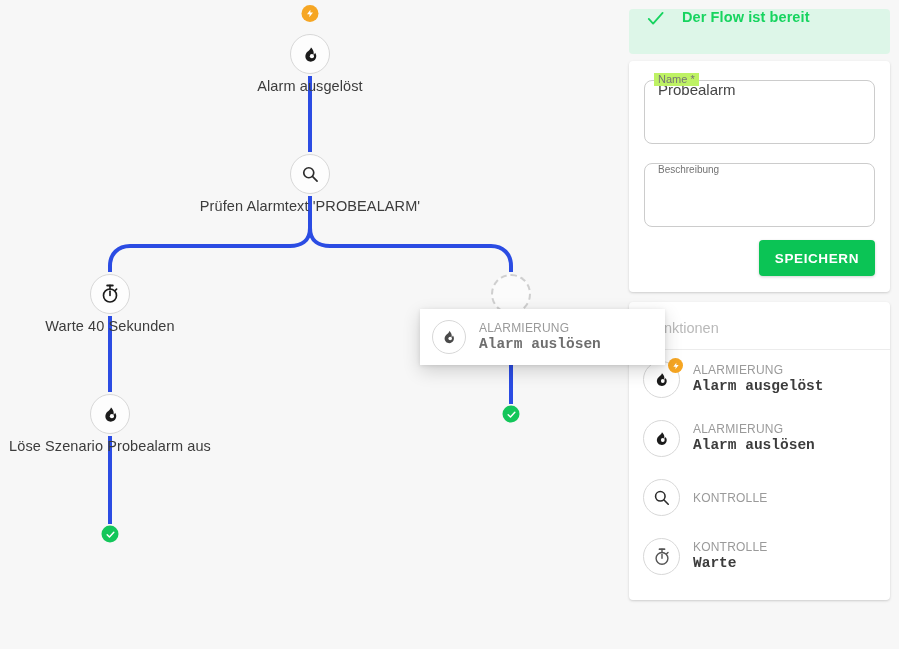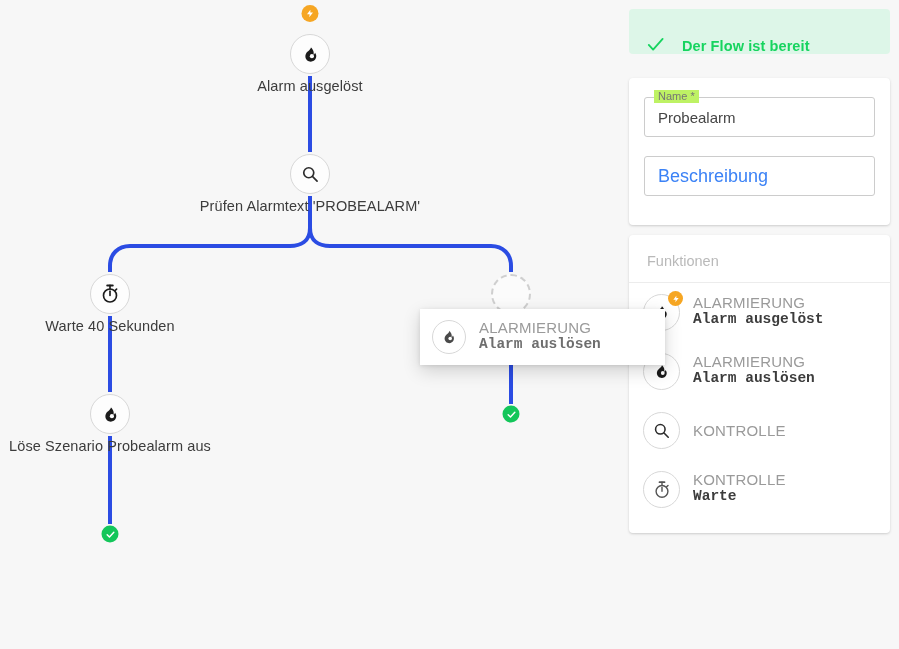--- a/index.html
+++ b/index.html
@@ -75,49 +75,49 @@
   
   #right-panel {
     position: absolute; right: 0; top: 0;
     width: 279px; height: 649px;
     background: #f7f7f7;
     padding: 9px 9px 0 9px;
   }
   .banner {
     height: 45px; border-radius: 4px;
     background: #ddf6e8;
-    display: flex; align-items: flex-end;
+    display: flex; align-items: flex-start;
     padding: 0 17px;
-    margin-bottom: 24px;
+    margin-bottom: 7px;
   }
   .banner .check { margin-right: 17px; display: flex; }
   .banner-text {
     color: #16d45f; font-weight: bold; font-size: 14.5px;
     letter-spacing: .1px;
   }
   .card {
     background: #fff; border-radius: 4px;
     box-shadow: 0 1px 3px rgba(0,0,0,.12), 0 1px 2px rgba(0,0,0,.06);
   }
   #form-card { padding: 19px 15px 16px 15px; }
 
   .tf { position: relative; margin-bottom: 19px; }
   .tf-box {
-    border: 1px solid #ccc; border-radius: 3px;
-    height: 40px;
-    display: flex; align-items: center;
+    border: 1px solid #ccc; border-radius: 8px;
+    height: 64px;
+    display: flex; align-items: flex-start;
     padding: 0 13px;
   }
   .tf-legend {
     position: absolute; left: 10px; top: -7px;
     background: #bef264; padding: 0 4px;
     font-size: 11px; color: #757575; line-height: 13px;
   }
   .tf-value { font-size: 15px; color: #454545; }
-  .tf-placeholder { font-size: 18px; color: #3b82f6; }
+  .tf-placeholder { font-size: 10px; color: #737373; }
   #desc-field { margin-bottom: 13px; }
 
   .btn-row { display: flex; justify-content: flex-end; }
   .btn-save {
     background: #0bc455; color: #fff;
     border: none; border-radius: 4px;
     height: 36px; padding: 0 16px;
     font-family: "Liberation Sans", sans-serif;
     font-size: 13.5px; font-weight: bold; letter-spacing: .6px;
     cursor: pointer;
@@ -136,21 +136,21 @@
     cursor: pointer;
   }
   .fn-circle {
     width: 37px; height: 37px; border-radius: 50%;
     border: 1px solid #d8d8d8; background: #fff;
     display: flex; align-items: center; justify-content: center;
     flex: 0 0 auto; margin-right: 13px;
     position: relative;
   }
   .fn-cat {
-    font-size: 15px; color: #9a9a9a;
+    font-size: 12px; color: #9a9a9a;
     letter-spacing: .2px; line-height: 14px;
   }
   .fn-title {
     font-size: 14.5px; color: #3c3c3c; font-weight: bold;
     line-height: 19px; white-space: nowrap; font-family: Liberation Mono, monospace;
   }
 </style>
 </head>
 <body>
 
@@ -256,20 +256,23 @@
         </div>
         <span class="tf-legend">Name *</span>
       </div>
 
       <div class="tf" id="desc-field">
         <div class="tf-box">
           <span class="tf-placeholder">Beschreibung</span>
         </div>
       </div>
 
+      <div class="btn-row">
+        <button class="btn-save">SPEICHERN</button>
+      </div>
     </div>
 
     <div class="card" id="functions-card">
       <div class="fn-header">Funktionen</div>
 
       <div class="fn-item">
         <div class="fn-circle">
           <div class="bolt-badge inline">
             <svg width="8" height="8" viewBox="0 0 24 24" fill="#fff">
                 <path d="M13 2 L4 14 H11 L10 22 L20 9 H13 Z"></path>

